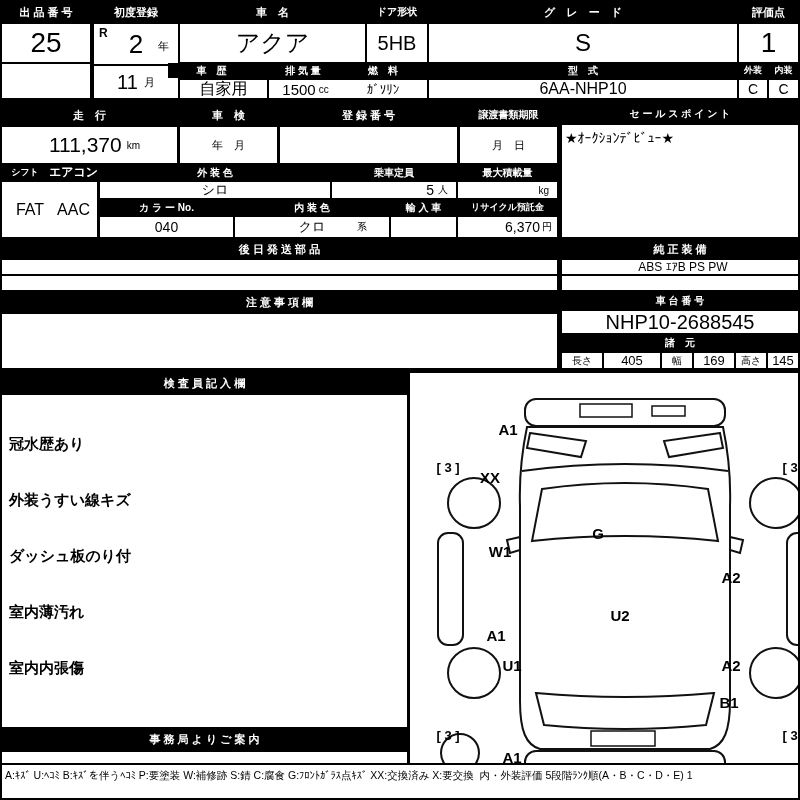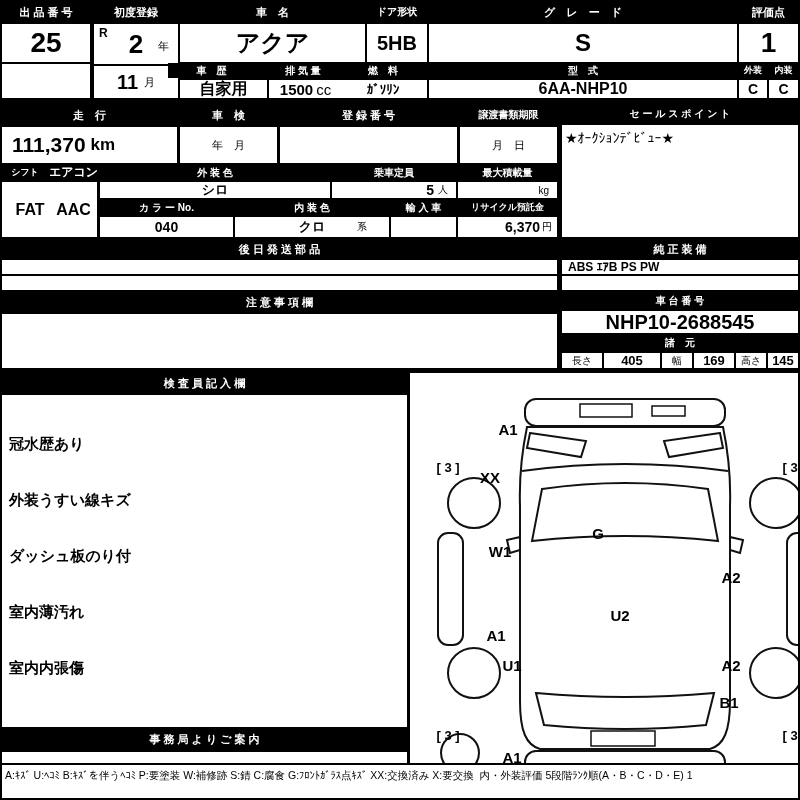--- a/index.html
+++ b/index.html
@@ -4,23 +4,23 @@
 <style>
   *{margin:0;padding:0;box-sizing:border-box}
   html,body{width:800px;height:800px}
   body{position:relative;background:#000;color:#000;
        font-family:"Liberation Sans","DejaVu Sans",sans-serif;}
   #sheet{position:absolute;left:0;top:0;width:800px;height:800px;background:#000}
   .hdr{position:absolute;background:#000;color:#fff;display:flex;align-items:center;
        justify-content:center;font-weight:bold;font-size:11px;white-space:pre;overflow:hidden}
   .cell{position:absolute;background:#fff;display:flex;align-items:center;
         justify-content:center;white-space:pre;overflow:hidden}
-  .left{justify-content:flex-start}
+  .left{justify-content:center}
   .right{justify-content:flex-end}
-  .b{font-weight:bold}
+  .b{font-weight:normal}
   .note{font-size:15px;font-weight:bold;line-height:20px;white-space:pre}
 </style>
 </head>
 <body>
 
 <div id="sheet">
 
   <div class="hdr" style="left:2px;top:2px;width:88px;height:20px">出 品 番 号</div>
   <div class="cell b" style="left:2px;top:24px;width:88px;height:38px;font-size:28px">25</div>
   <div class="cell" style="left:2px;top:64px;width:88px;height:34px"></div>
@@ -47,38 +47,38 @@
 
   <div class="hdr" style="left:739px;top:2px;width:59px;height:20px">評価点</div>
   <div class="cell b" style="left:739px;top:24px;width:59px;height:38px;font-size:28px">1</div>
 
   <div class="hdr" style="left:168px;top:63px;width:87px;height:15px;font-size:10px">車　歴</div>
   <div class="cell b" style="left:180px;top:80px;width:87px;height:18px;font-size:16px">自家用</div>
 
   <div class="hdr" style="left:269px;top:63px;width:68px;height:15px;font-size:10px">排 気 量</div>
   <div class="cell" style="left:269px;top:80px;width:73px;height:18px">
     <span class="b" style="font-size:15px">1500</span>
-    <span style="font-size:15px;margin-left:3px">cc</span>
+    <span style="font-size:10px;margin-left:3px">cc</span>
   </div>
 
   <div class="hdr" style="left:339px;top:63px;width:88px;height:15px;font-size:10px">燃　料</div>
   <div class="cell b" style="left:339px;top:80px;width:88px;height:18px;font-size:13px">ｶﾞｿﾘﾝ</div>
 
   <div class="hdr" style="left:429px;top:63px;width:308px;height:15px;font-size:10px">型　式</div>
   <div class="cell b" style="left:429px;top:80px;width:308px;height:18px;font-size:16px">6AA-NHP10</div>
 
   <div class="hdr" style="left:739px;top:63px;width:28px;height:15px;font-size:9px">外装</div>
   <div class="hdr" style="left:769px;top:63px;width:29px;height:15px;font-size:9px">内装</div>
   <div class="cell b" style="left:739px;top:80px;width:28px;height:18px;font-size:14px">C</div>
   <div class="cell b" style="left:769px;top:80px;width:29px;height:18px;font-size:14px">C</div>
 
   <div class="hdr" style="left:2px;top:105px;width:175px;height:20px">走　行</div>
   <div class="cell left" style="left:2px;top:127px;width:175px;height:36px;padding-left:10px">
     <span class="b" style="font-size:21px">111,370</span>
-    <span class="b" style="font-size:17px;margin-left:5px">km</span>
+    <span class="b" style="font-size:10px;margin-left:5px">km</span>
   </div>
 
   <div class="hdr" style="left:180px;top:105px;width:97px;height:20px">車　検</div>
   <div class="cell" style="left:180px;top:127px;width:97px;height:36px;font-size:11px">年　月</div>
 
   <div class="hdr" style="left:280px;top:105px;width:177px;height:20px">登 録 番 号</div>
   <div class="cell" style="left:280px;top:127px;width:177px;height:36px"></div>
 
   <div class="hdr" style="left:460px;top:105px;width:97px;height:20px;font-size:10px">譲渡書類期限</div>
   <div class="cell" style="left:460px;top:127px;width:97px;height:36px;font-size:11px">月　日</div>

